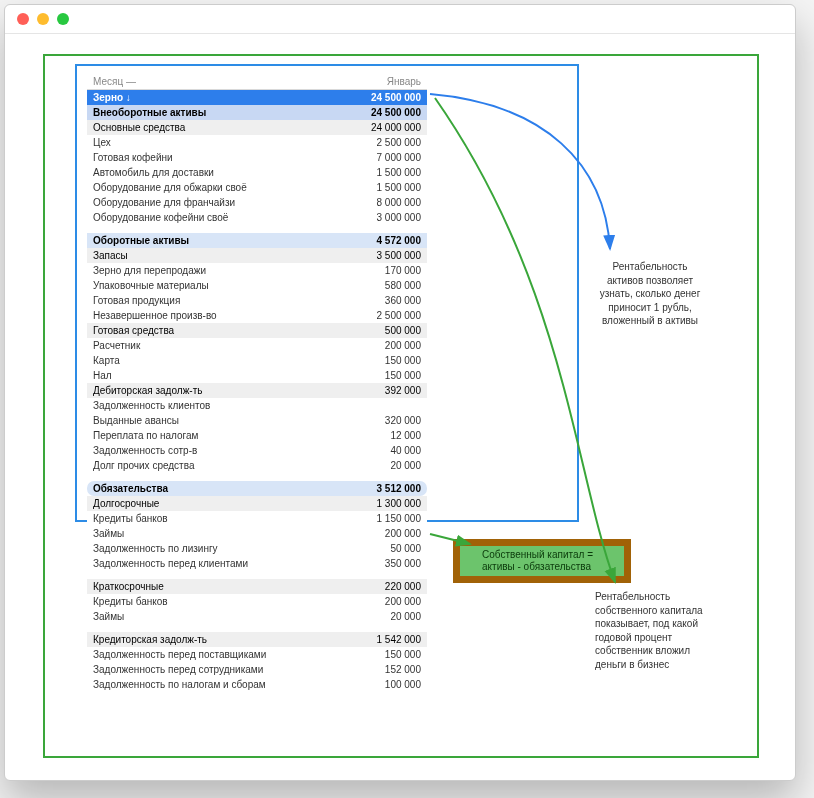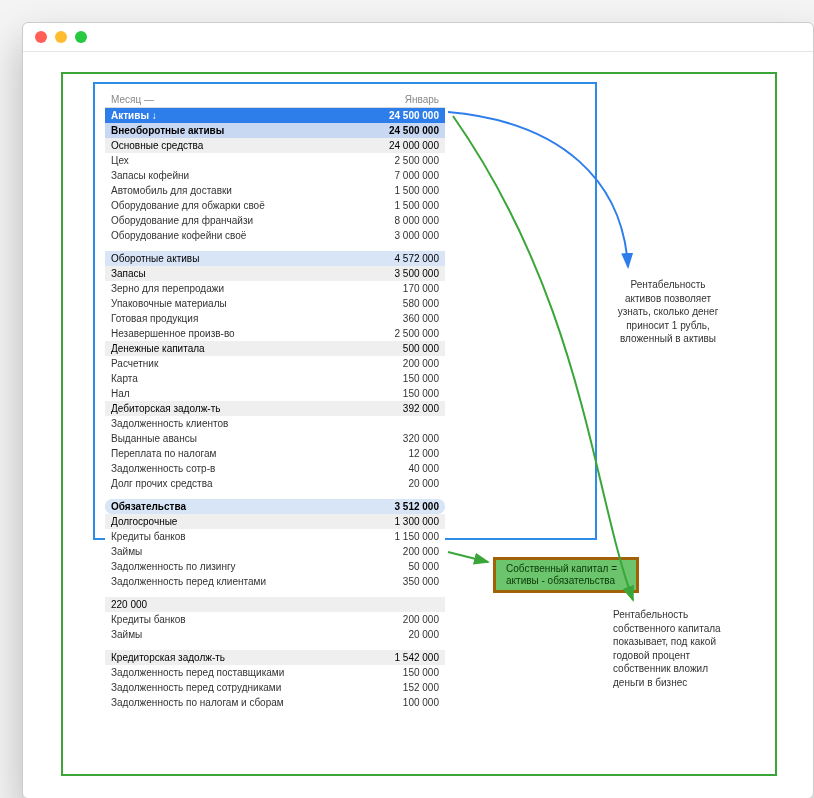--- a/index.html
+++ b/index.html
@@ -3,21 +3,21 @@
 <meta charset="utf-8">
 <style>
   html, body {
     margin: 0; padding: 0;
     width: 814px; height: 798px;
     font-family: Arial, Helvetica, sans-serif;
     background: #f4f4f4;
   }
   .window {
     position: relative;
-    margin: 22px;
+    margin: 4px;
     width: 790px; height: 775px;
     background: #fff;
     border: 1px solid #ccc;
     border-radius: 6px;
     box-shadow: 0 20px 40px rgba(0,0,0,0.25);
     overflow: hidden;
   }
   .titlebar {
     height: 28px;
     display: flex; align-items: center;
@@ -64,45 +64,45 @@
     display: flex; align-items: center;
     height: 15px;
     padding: 0 6px;
   }
   .row .label { flex: 1; white-space: nowrap; overflow: hidden; text-overflow: ellipsis; }
   .row .val   { text-align: right; white-space: nowrap; }
 
   .row.header    { background:#fff; color:#888; border-bottom:1px solid #d9d9d9; }
   .row.primary   { background:#2D7EEB; color:#fff; font-weight:bold; }
   .row.dark      { background:#c8d8f3; color:#000; font-weight:bold;justify-content:center; }
-  .row.sect      { background:#d8e5f7; color:#000; font-weight:normal;gap:36px; }
+  .row.sect      { background:#d8e5f7; color:#000; font-weight:bold;gap:36px; }
   .row.sect2     { background:#d8e5f7; color:#000; font-weight:bold;border-radius:7px; }
   .row.sub       { background:#efefef; color:#000; }
   .row.plain     { background:#fff; }
 
   .gap { height: 8px; }
 
   
   .note {
     position: absolute;
     width: 110px;
     font-size: 10px;
     line-height: 1.35;
     color: #333;
   }
   .note.top { left: 590px; top: 226px; text-align: center; }
   .note.bot { left: 590px; top: 556px; }
 
   .pill {
     position: absolute;
-    left: 470px; top: 505px;
+    left: 448px; top: 505px;
     background: #6cc46c;
     color: #0a3a0a;
-    border: 3px solid #a16207;
-    padding: 3px 10px;
+    border: 7px solid #a16207;
+    padding: 3px 22px;
     font-size: 10px;
     line-height: 1.2;
     width: 120px;
   }
 
   
   svg.arrows {
     position: absolute; left:0; top:0;
     width: 100%; height: 100%;
     pointer-events: none;
@@ -124,38 +124,38 @@
     <div class="inner-box"></div>
 
     <div class="sheet">
 
       <div class="row header">
         <span class="label">Месяц —</span>
         <span class="val">Январь</span>
       </div>
 
       <div class="row primary">
-        <span class="label">Активы ↓</span>
+        <span class="label">Зерно ↓</span>
         <span class="val">24 500 000</span>
       </div>
       <div class="row dark">
         <span class="label">Внеоборотные активы</span>
         <span class="val">24 500 000</span>
       </div>
       <div class="row sub">
         <span class="label">Основные средства</span>
         <span class="val">24 000 000</span>
       </div>
       <div id="rows_fixed">
           <div class="row plain">
             <span class="label">Цех</span>
             <span class="val">2 500 000</span>
           </div>
           <div class="row plain">
-            <span class="label">Запасы кофейни</span>
+            <span class="label">Готовая кофейни</span>
             <span class="val">7 000 000</span>
           </div>
           <div class="row plain">
             <span class="label">Автомобиль для доставки</span>
             <span class="val">1 500 000</span>
           </div>
           <div class="row plain">
             <span class="label">Оборудование для обжарки своё</span>
             <span class="val">1 500 000</span>
           </div>
@@ -191,21 +191,21 @@
           <div class="row plain">
             <span class="label">Готовая продукция</span>
             <span class="val">360 000</span>
           </div>
           <div class="row plain">
             <span class="label">Незавершенное произв-во</span>
             <span class="val">2 500 000</span>
           </div>
         </div>
       <div class="row sub">
-        <span class="label">Денежные капитала</span>
+        <span class="label">Готовая средства</span>
         <span class="val">500 000</span>
       </div>
       <div id="rows_cash">
           <div class="row plain">
             <span class="label">Расчетник</span>
             <span class="val">200 000</span>
           </div>
           <div class="row plain">
             <span class="label">Карта</span>
             <span class="val">150 000</span>
@@ -267,20 +267,21 @@
           </div>
           <div class="row plain">
             <span class="label">Задолженность перед клиентами</span>
             <span class="val">350 000</span>
           </div>
         </div>
 
       <div class="gap"></div>
 
       <div class="row sub">
+        <span class="label">Краткосрочные</span>
         <span class="val">220 000</span>
       </div>
       <div id="rows_short">
           <div class="row plain">
             <span class="label">Кредиты банков</span>
             <span class="val">200 000</span>
           </div>
           <div class="row plain">
             <span class="label">Займы</span>
             <span class="val">20 000</span>

